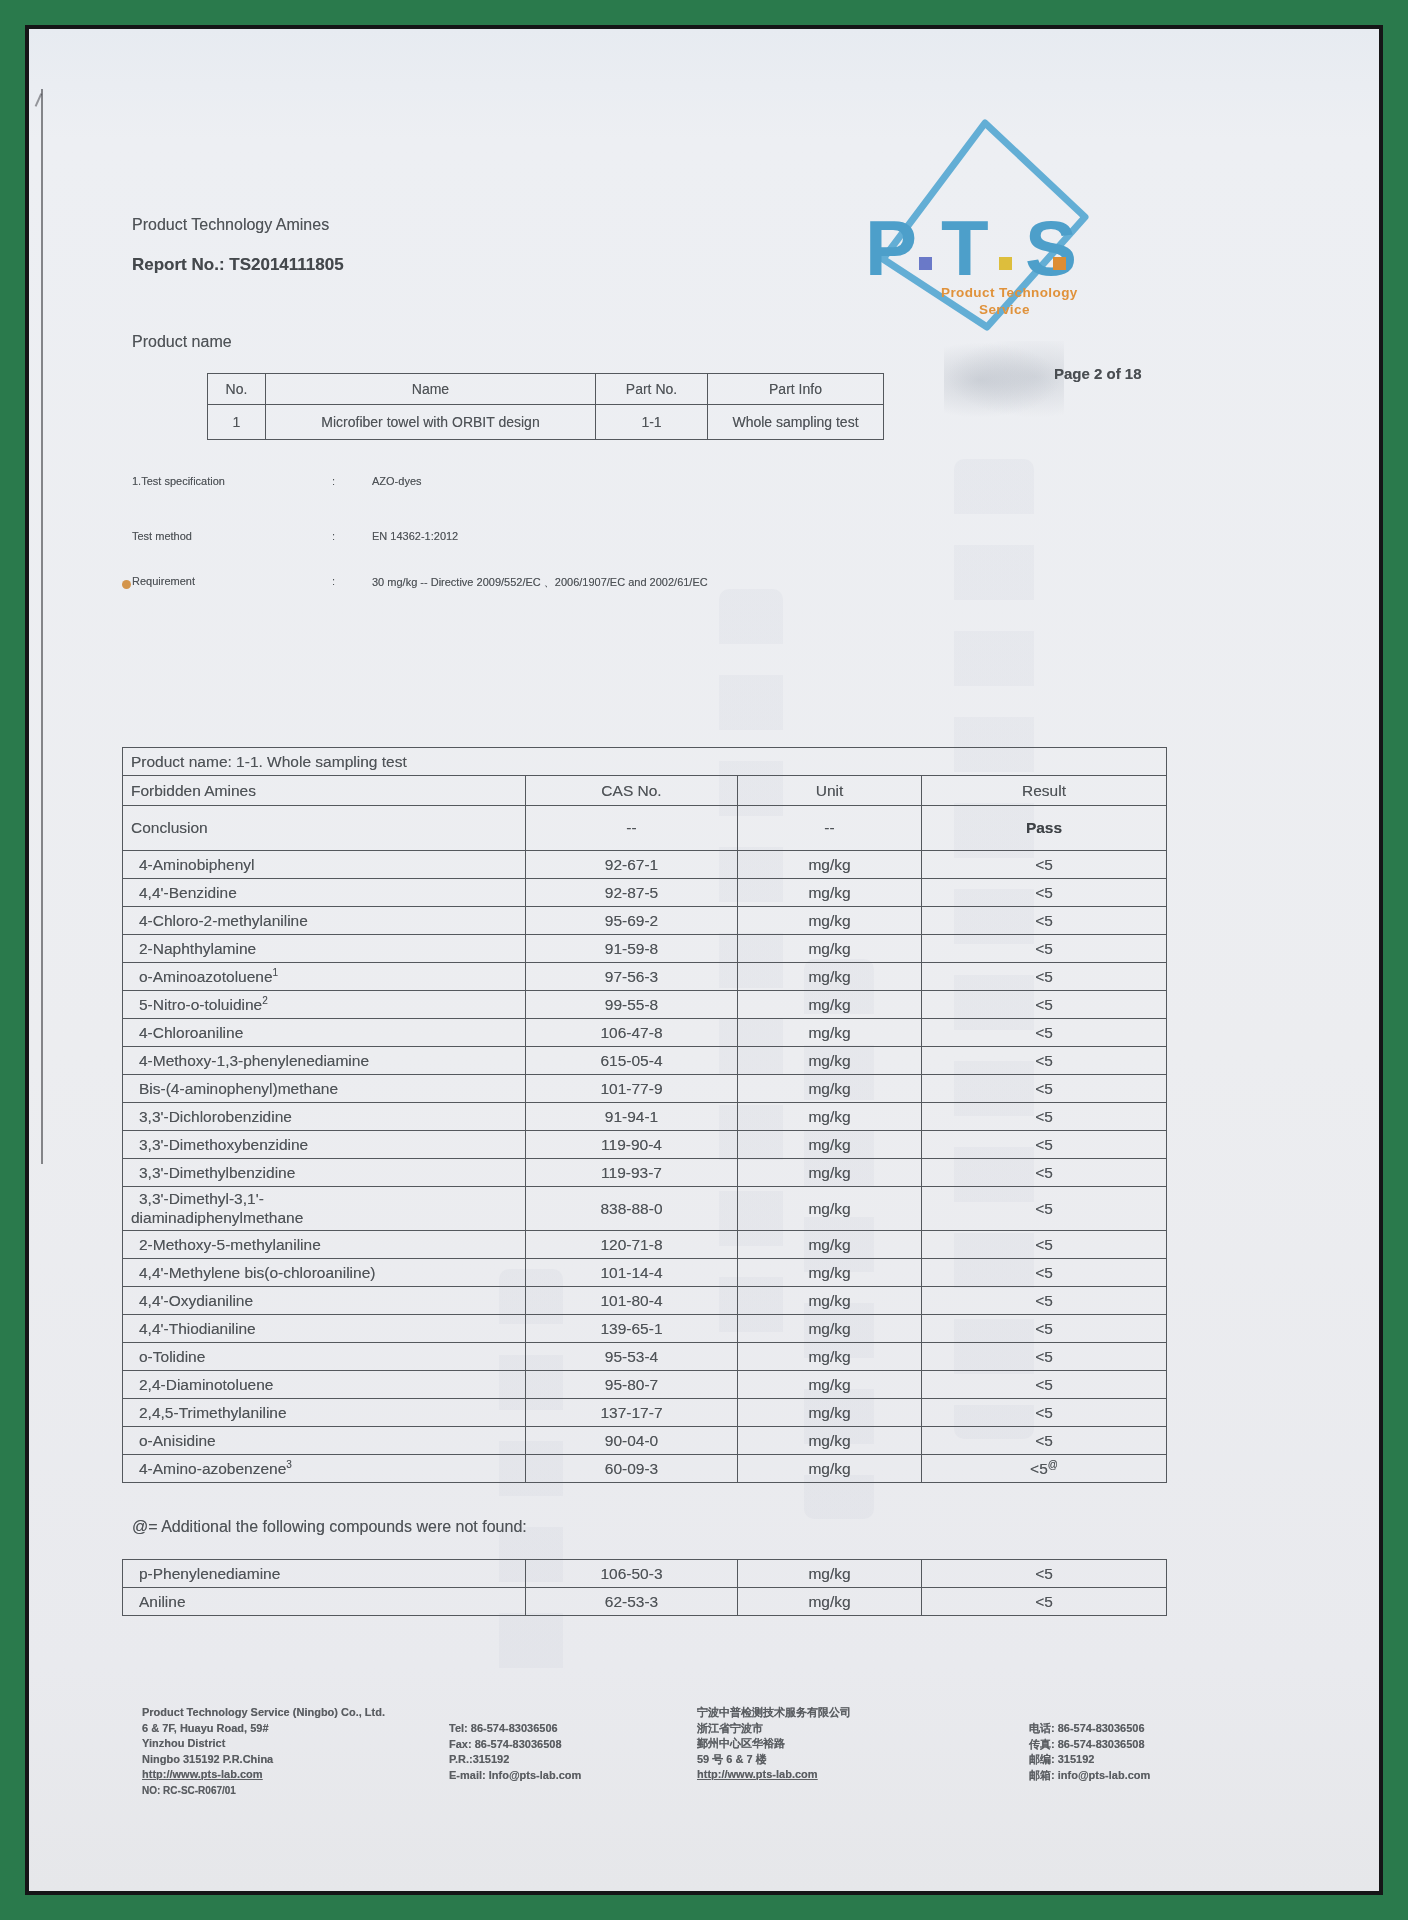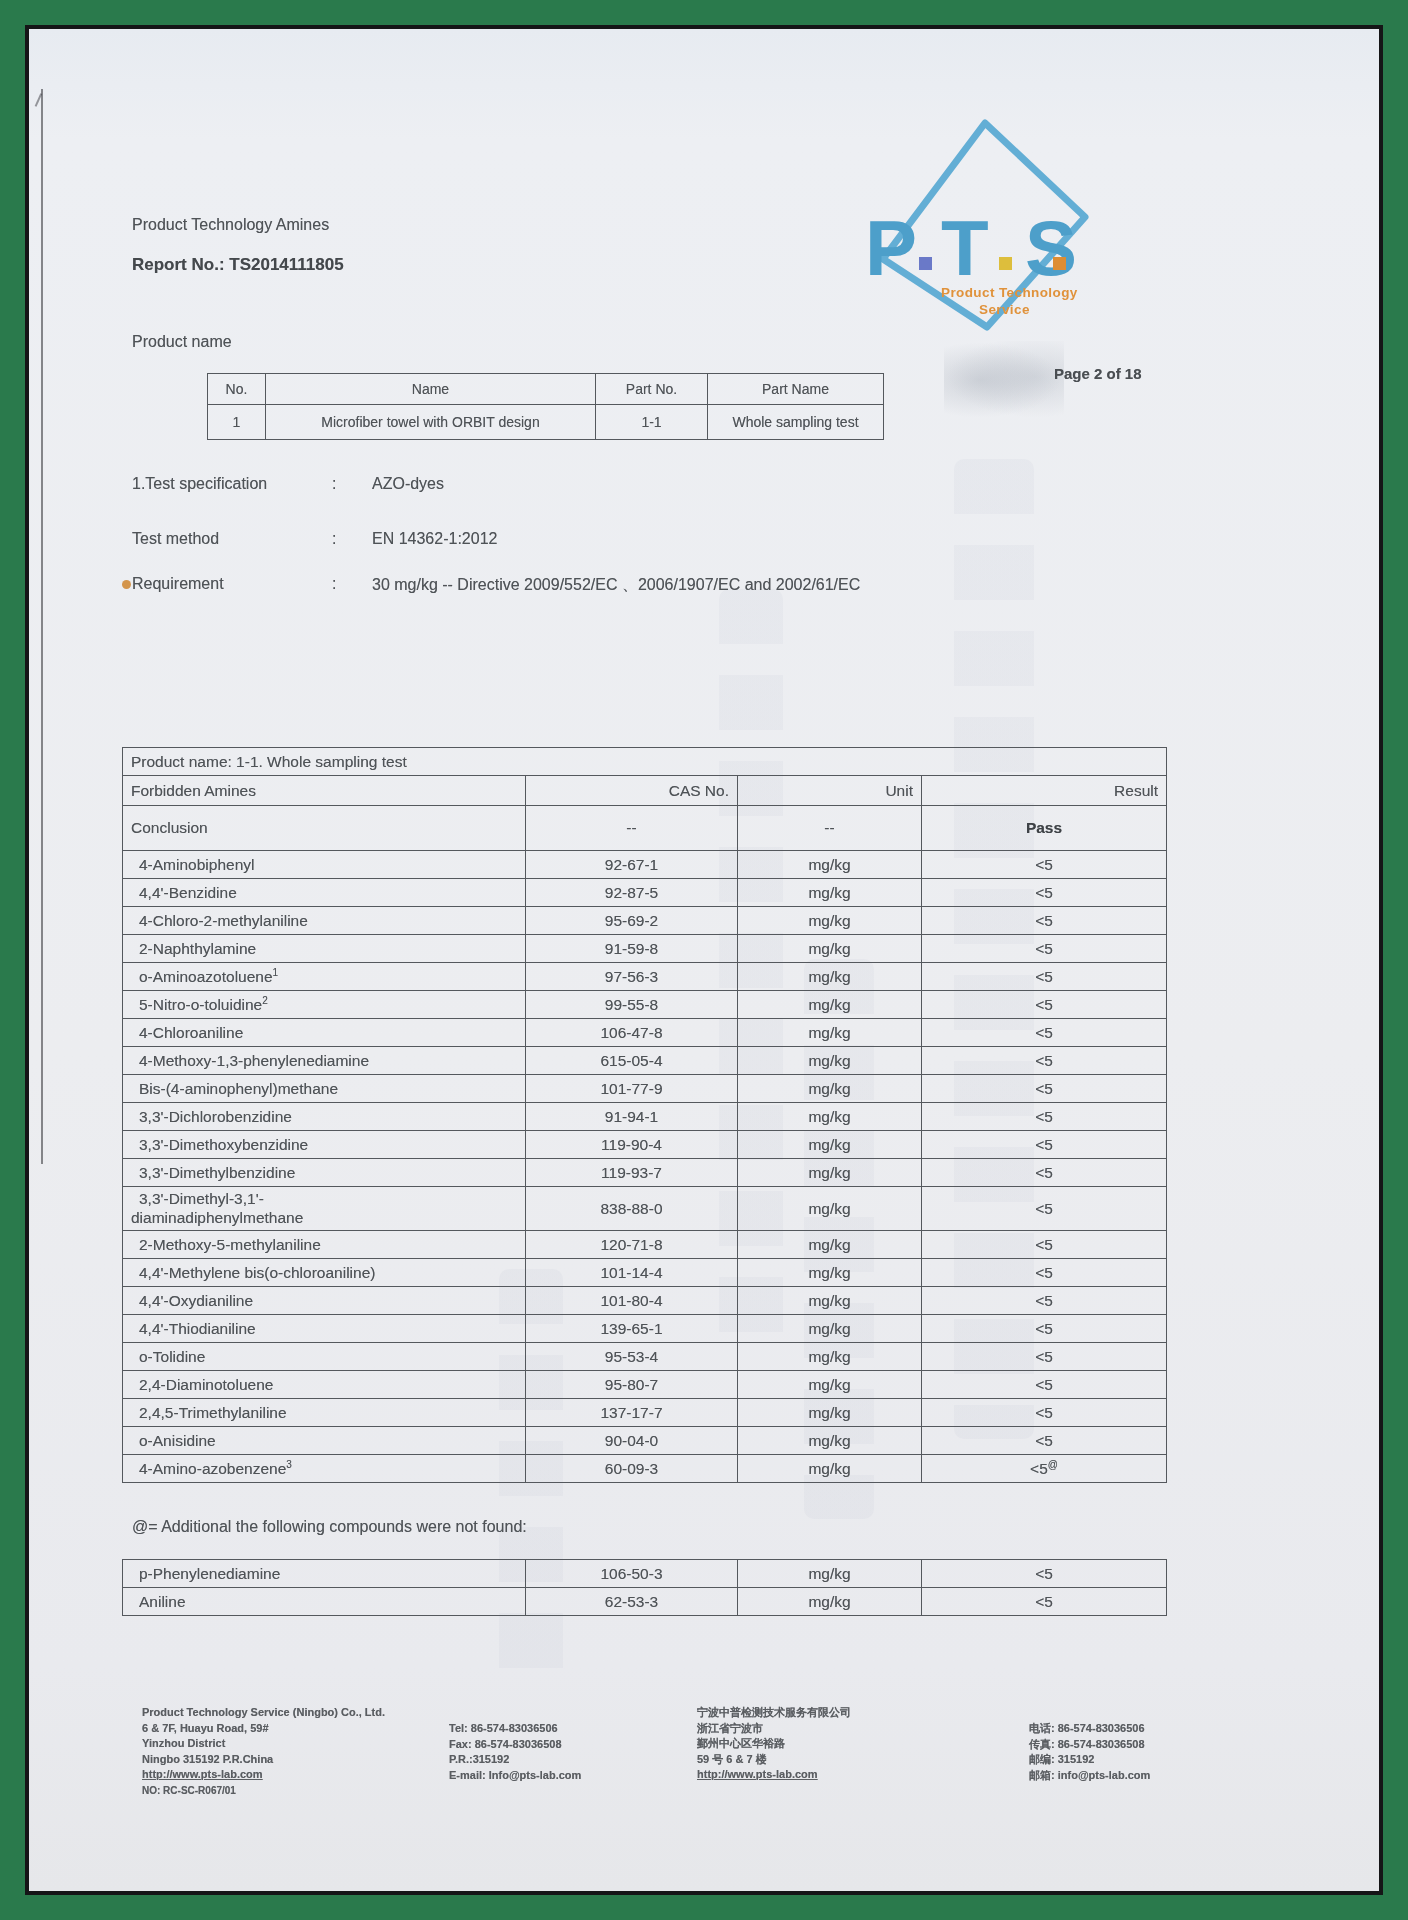--- a/index.html
+++ b/index.html
@@ -39,33 +39,33 @@
   
   .product-label{left:103px;top:304px;font-size:16px;}
   table{border-collapse:collapse;table-layout:fixed;}
   .ptable{left:178px;top:344px;width:676px;}
   .ptable th,.ptable td{border:1.8px solid #54585d;font-size:14px;text-align:center;
     padding:4px 6px;font-weight:normal;}
   .ptable .hrow th{height:22px;}
   .ptable .drow td{height:26px;}
 
   
-  .spec-row{position:absolute;left:103px;display:flex;font-size:16px;width:900px;}
+  .spec-row{position:absolute;left:103px;display:flex;font-size:11px;width:900px;}
   .spec-label{width:200px;}
   .spec-colon{width:40px;}
   .spec-value{flex:1;}
 
   
   .rtable{position:absolute;left:93px;width:1044px;background:transparent;}
   .rtable-main{top:718px;}
   .rtable-add{top:1530px;}
   .rtable th,.rtable td{border:1.6px solid #54585d;font-size:15.5px;font-weight:normal;
     padding:3px 8px;vertical-align:middle;}
   .rtable .title-row td{text-align:left;height:21px;}
-  .rtable .head-row th{height:23px;text-align:right;}
+  .rtable .head-row th{height:23px;text-align:center;}
   .rtable .head-row th.c-name{text-align:left;margin-top:23px;}
   .rtable .conclusion-row td{height:38px;text-align:center;}
   .rtable .conclusion-row td.c-name{text-align:left;}
   .rtable .conclusion-row td.pass{font-weight:bold;color:#3e4246;}
   .rtable tbody td{height:21px;text-align:center;}
   .rtable tbody td.c-name{text-align:left;}
   .rtable tbody td.c-name .nm{white-space:pre-line;margin-left:8px;}
   .rtable sup{font-size:10px;}
 
   .note-line{left:103px;top:1489px;font-size:16px;}
@@ -120,21 +120,21 @@
         <col style="width:58px">
         <col style="width:330px">
         <col style="width:112px">
         <col style="width:176px">
       </colgroup>
     <tbody>
         <tr class="hrow">
       <th>No.</th>
       <th>Name</th>
       <th>Part No.</th>
-      <th>Part Name</th>
+      <th>Part Info</th>
     </tr>
     <tr class="drow">
       <td>1</td>
       <td>Microfiber towel with ORBIT design</td>
       <td>1-1</td>
       <td>Whole sampling test</td>
     </tr>
   </tbody>
     </table>
 

